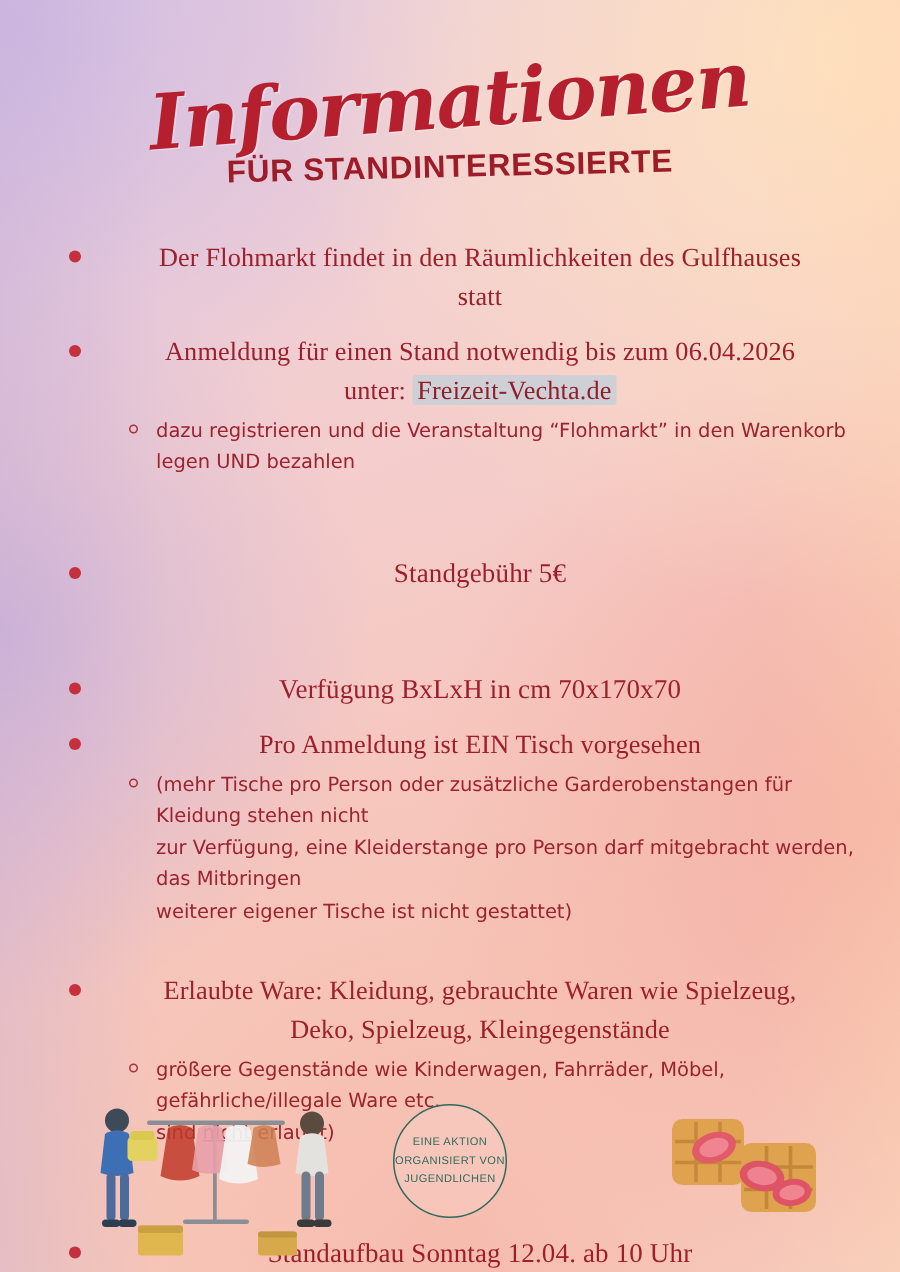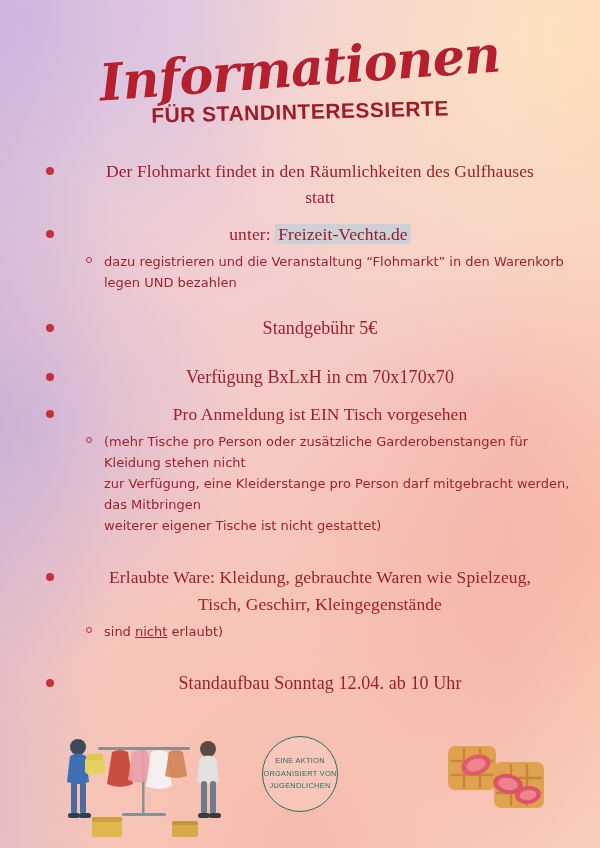--- a/index.html
+++ b/index.html
@@ -87,21 +87,21 @@
     background: #c4303c;
   }
   .line {
     font-family: Liberation Serif, serif;
     font-size: 17.5px;
     line-height: 1.5;
     color: #9c1f2b;
     letter-spacing: 0.1px;
     text-align: center;
   }
-  .line.big { font-size: 18px; }
+  .line.big { font-size: 18px; margin-top: 28px; }
 
   .subitem {
     position: relative;
     margin-top: 4px;
     margin-left: 18px;
     padding-left: 18px;
   }
   .subitem > .circle {
     position: absolute;
     left: 0;
@@ -188,20 +188,21 @@
   <div class="content">
 
     <div class="item">
       <span class="dot"></span>
       <div class="line">Der Flohmarkt findet in den Räumlichkeiten des Gulfhauses</div>
       <div class="line">statt</div>
     </div>
 
     <div class="item">
       <span class="dot"></span>
+      <div class="line">Anmeldung für einen Stand notwendig bis zum 06.04.2026</div>
       <div class="line">
         <span>unter: </span><span class="link-chip">Freizeit-Vechta.de</span>
       </div>
       <div class="subitem">
         <span class="circle"></span>
         <div class="subline">dazu registrieren und die Veranstaltung “Flohmarkt” in den Warenkorb legen UND bezahlen</div>
       </div>
     </div>
 
     <div class="gap-md"></div>
@@ -227,23 +228,24 @@
         <div class="subline">zur Verfügung, eine Kleiderstange pro Person darf mitgebracht werden, das Mitbringen</div>
         <div class="subline">weiterer eigener Tische ist nicht gestattet)</div>
       </div>
     </div>
 
     <div class="gap-lg"></div>
 
     <div class="item">
       <span class="dot"></span>
       <div class="line">Erlaubte Ware: Kleidung, gebrauchte Waren wie Spielzeug,</div>
-      <div class="line">Tisch, Geschirr, Kleingegenstände</div>
+      <div class="line">Deko, Spielzeug, Kleingegenstände</div>
       <div class="subitem">
         <span class="circle"></span>
+        <div class="subline">größere Gegenstände wie Kinderwagen, Fahrräder, Möbel, gefährliche/illegale Ware etc.</div>
         <div class="subline">
           <span>sind </span><span class="u">nicht</span><span> erlaubt)</span>
         </div>
       </div>
     </div>
 
     <div class="gap-lg"></div>
 
     <div class="item">
       <span class="dot"></span>

